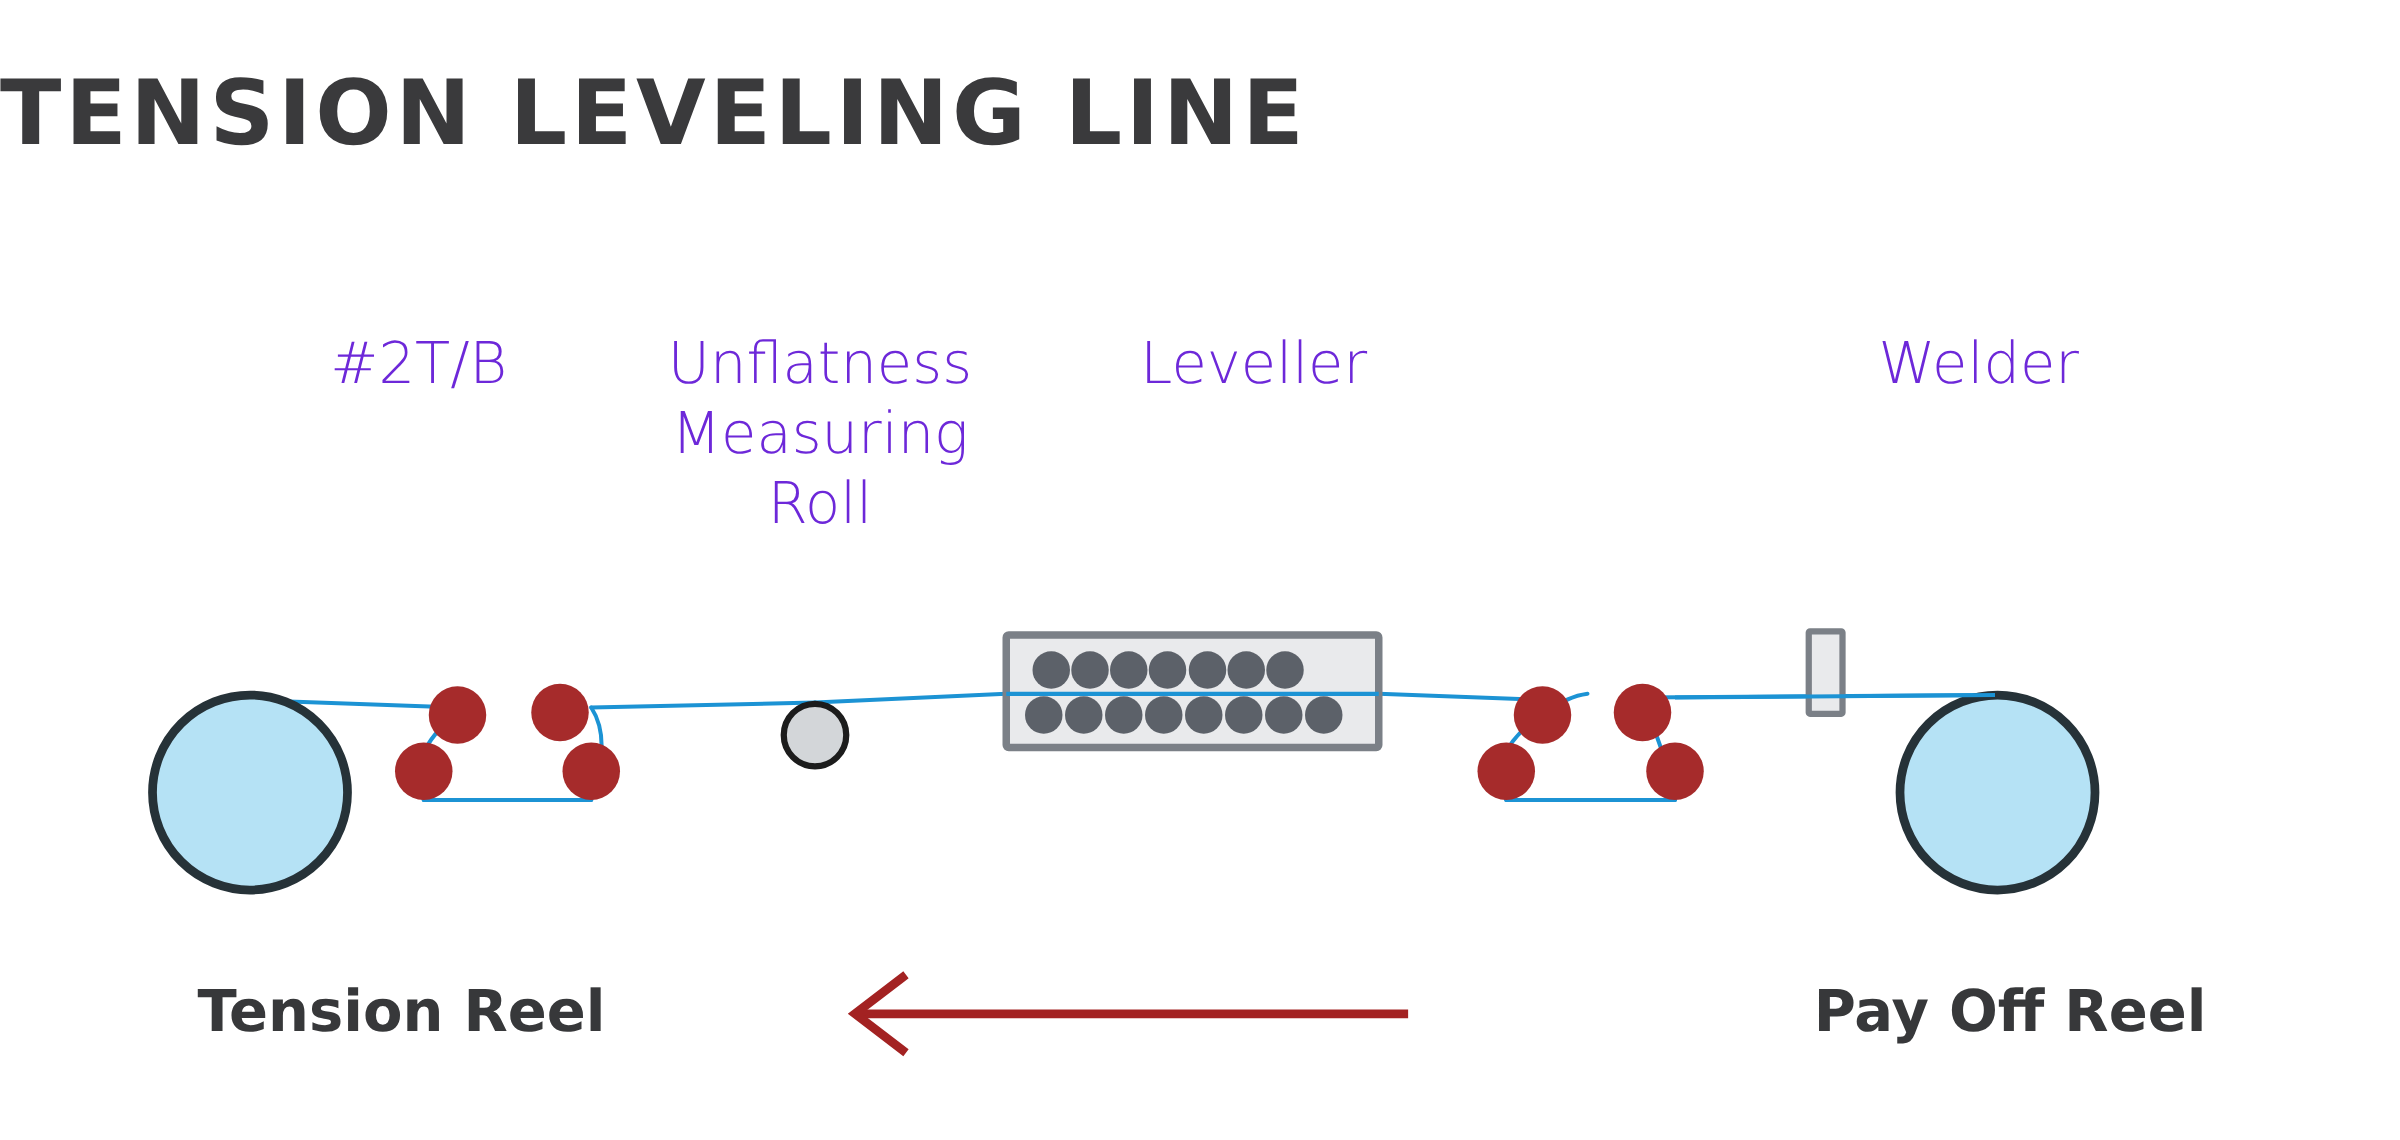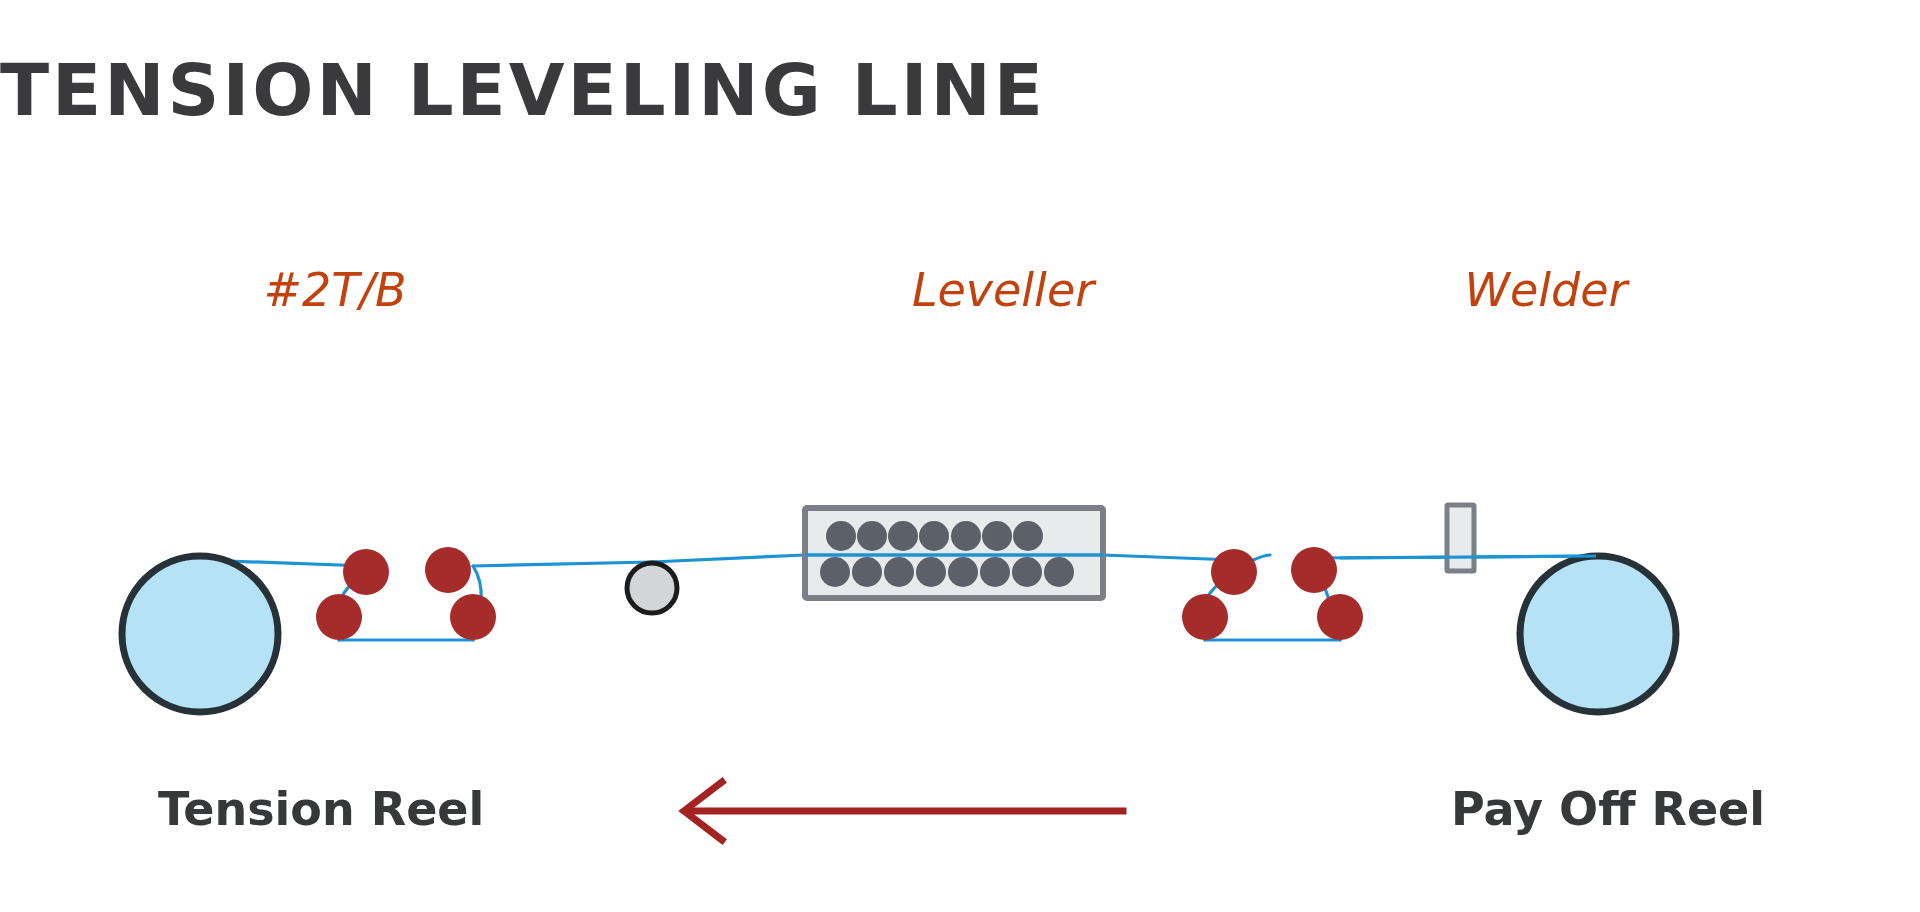--- a/index.html
+++ b/index.html
@@ -36,25 +36,24 @@
     letter-spacing: 3px;
     color: #3a3a3c;
     white-space: nowrap;
   }
 
   
   .eq-label {
     position: absolute;
     font-size: 46px;
     font-weight: 300;
-    color: #c2410c;
+    color: #6d28d9;
     text-align: center;
     line-height: 1.22;
     white-space: pre-line;
-    font-style: italic;
   }
 
   
   .foot-label {
     position: absolute;
     font-size: 46px;
     font-weight: 700;
     color: #37383a;
     white-space: nowrap;
   }
@@ -159,23 +158,26 @@
     <path d="M 1596 556 L 1340 558" fill="none" stroke="#1c93d4" stroke-width="3.2"></path>
 
     <g stroke="#a32222" stroke-width="7" fill="none" stroke-linecap="square">
       <line x1="1123" y1="811" x2="688" y2="811"></line>
       <polyline points="722,782 684,811 722,840" stroke-linejoin="miter"></polyline>
     </g>
   </svg>
 
   <div class="eq-label" style="left:155px; top:262px; width:360px;">#2T/B</div>
 
+  <div class="eq-label" style="left:476px; top:262px; width:360px;">Unflatness
+Measuring
+Roll</div>
 
   <div class="eq-label" style="left:843px; top:262px; width:320px;">Leveller</div>
 
 
-  <div class="eq-label" style="left:1386px; top:262px; width:320px;">Welder</div>
+  <div class="eq-label" style="left:1423px; top:262px; width:320px;">Welder</div>
 
   <div class="foot-label" style="left:1451px; top:782px;">Pay Off Reel</div>
 
   <div class="foot-label" style="left:158px; top:782px;">Tension Reel</div>
 
 </div>
 
 </body></html>

